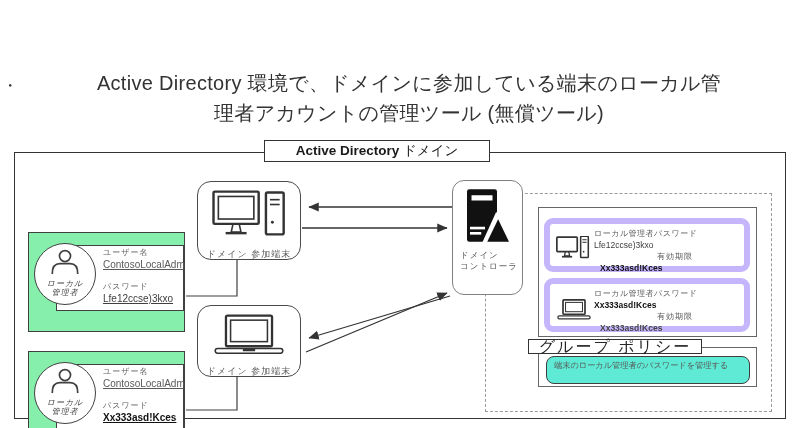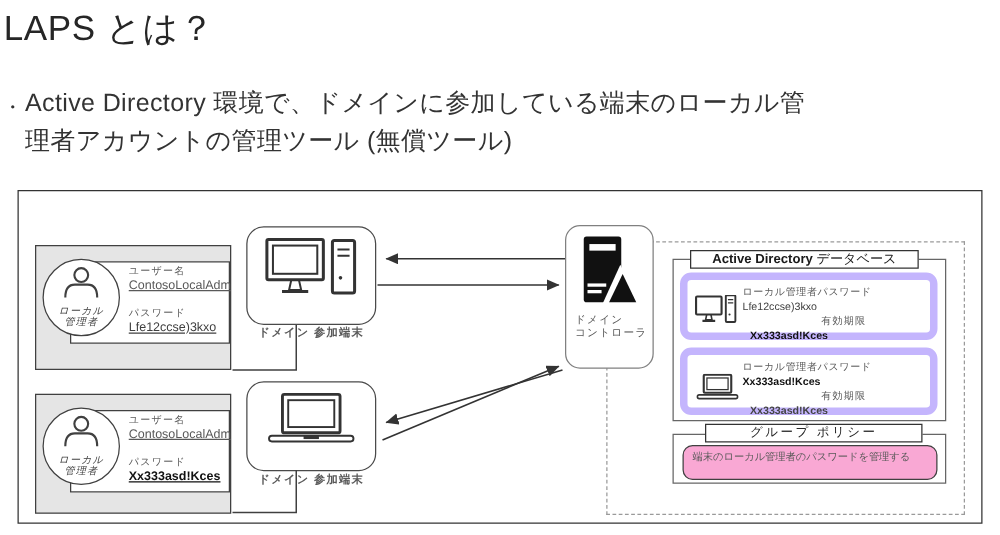--- a/index.html
+++ b/index.html
@@ -5,51 +5,51 @@
   * { margin:0; padding:0; box-sizing:border-box; }
   body { background:#fff; }
   .canvas { position:relative; width:800px; height:428px; background:#fff; overflow:hidden;
             font-family:"Liberation Sans","DejaVu Sans",sans-serif; color:#262626; }
   .abs { position:absolute; }
 
   
   .slide-title { left:3px; top:4px; font-size:28px; font-weight:300; letter-spacing:.5px; color:#262626; }
   .bullet-marker { left:2px; top:76px; font-size:16px; color:#333; }
   .bullet-text { left:20px; top:68px; width:778px; font-size:20px; line-height:30px;
-                 font-weight:300; color:#333; white-space:pre-line; letter-spacing:.3px; }
+                 font-weight:300; color:#333; white-space:pre-line; letter-spacing:.3px;text-align:center; }
 
   
   .domain-frame { left:14px; top:152px; width:772px; height:267px; border:1.5px solid #333; }
   .domain-title-box { left:264px; top:140px; width:226px; height:22px; border:1.3px solid #333;
                       background:#fff; text-align:center; line-height:20px; font-size:13.5px; color:#1a1a1a; z-index:6; }
   .b600 { font-weight:600; }
 
   
-  .admin-group { border:1px solid #404040; background:#e5e5e5; z-index:2; }
+  .admin-group { border:1px solid #404040; background:#86efac; z-index:2;margin-top:36px; }
   .ag1 { left:28px; top:196px; width:157px; height:100px; }
   .ag2 { left:28px; top:315px; width:157px; height:96px; }
   .creds { position:absolute; left:27px; top:12px; width:128px; height:66px; border:1px solid #404040; background:#fff; }
   .person-wrap { position:absolute; left:5px; top:10px; width:62px; height:62px; border:1px solid #404040;
                  border-radius:50%; background:#fff; text-align:center; }
   .person-wrap svg { margin-top:5px; }
   .role { font-size:8px; line-height:9px; color:#404040; white-space:pre-line; letter-spacing:1px;font-style:italic; }
   .cred-col { position:absolute; left:74px; top:14px; width:80px; font-size:8px; color:#595959; }
   .cred-label { height:12px; letter-spacing:1px; }
   .cred-value { height:14px; font-size:10px; color:#595959;text-decoration:underline; }
   .cred-gap { height:8px; }
   .ag1 .pw-value { color:#404040; }
   .ag2 .pw-value { font-weight:bold; color:#111; }
 
   
   .device { border:1.5px solid #4a4a4a; border-radius:14px; background:#fff; text-align:center; z-index:2; }
   .dev1 { left:197px; top:181px; width:104px; height:79px; }
   .dev2 { left:197px; top:305px; width:104px; height:72px; }
   .dev1 svg { margin-top:8px; }
   .dev2 svg { margin-top:8px; }
-  .device-label { font-size:9px; color:#595959; letter-spacing:1px; margin-top:15px;font-weight:bold; }
+  .device-label { font-size:9px; color:#595959; letter-spacing:1px; margin-top:4px; }
 
   
   .dc-box { left:452px; top:180px; width:71px; height:115px; border:1.2px solid #808080;
             border-radius:12px; background:#fff; z-index:5; }
   .dc-box svg { display:block; margin:6px auto 0; }
   .dc-label { margin-top:3px; padding-left:7px; font-size:8.5px; line-height:11px; color:#595959;
               white-space:pre-line; letter-spacing:1px; }
 
   
   .dashed-frame { left:485px; top:193px; width:287px; height:219px; border:1px dashed #9a9a9a; z-index:1; }
@@ -63,43 +63,45 @@
   .dbe2 .e-icon { top:15px; }
   .e-text { position:absolute; left:44px; top:4px; width:158px; font-size:8px; line-height:11.5px; }
   .e-label { color:#595959; letter-spacing:.5px; }
   .e-pass  { font-size:8.5px; color:#404040; font-weight:500; }
   .dbe2 .e-pass { font-weight:bold; color:#111; }
   .e-exp   { color:#595959; padding-left:4px; letter-spacing:1px;text-align:center; }
   .e-val2  { font-size:8.5px; padding-left:6px; font-weight:bold; color:#111; }
   .dbe2 .e-val2 { font-weight:600; color:#444; }
 
   .gp-title { left:528px; top:339px; width:174px; height:15px; border:1px solid #333; background:#fff;
-              text-align:center; line-height:13px; font-size:10px; letter-spacing:2px; color:#262626; z-index:3;margin-left:36px; }
+              text-align:center; line-height:13px; font-size:16px; letter-spacing:2px; color:#262626; z-index:3; }
   .gp-section { left:538px; top:347px; width:219px; height:40px; border:1px solid #666; z-index:2; }
   .gp-inner { left:546px; top:356px; width:204px; height:28px; border:1px solid #404040;
-              border-radius:8px; background:#f9a8d4; z-index:3; padding:3px 0 0 7px; }
+              border-radius:8px; background:#5eead4; z-index:3; padding:3px 0 0 7px; }
   .gp-setting { font-size:8.2px; line-height:11px; color:#595959; }
   .gp-status  { font-size:8.2px; line-height:11px; color:#595959; letter-spacing:1px; }
 
   
   .wires { left:0; top:0; width:800px; height:428px; z-index:4; pointer-events:none; }
 </style>
 </head>
 <body>
 
 <div class="canvas">
 
-  <div class="abs slide-title">LAPS とは？</div>
   <div class="abs bullet-marker">・</div>
   <div class="abs bullet-text">Active Directory 環境で、ドメインに参加している端末のローカル管
 理者アカウントの管理ツール (無償ツール)</div>
 
   <div class="abs dashed-frame"></div>
 
   <div class="abs domain-frame"></div>
+  <div class="abs domain-title-box">
+    <span class="b600">Active Directory</span><span> ドメイン</span>
+  </div>
 
   <svg class="abs wires" viewBox="0 0 800 428">
     <defs>
       <marker id="ah" markerWidth="9" markerHeight="8" refX="7.5" refY="3.5" orient="auto">
         <path d="M0,0 L8,3.5 L0,7 Z" fill="#333"></path>
       </marker>
     </defs>
     <line x1="452" y1="207" x2="309" y2="207" stroke="#333" stroke-width="1.3" marker-end="url(#ah)"></line>
     <line x1="302" y1="228" x2="447" y2="228" stroke="#333" stroke-width="1.3" marker-end="url(#ah)"></line>
     <line x1="450" y1="296" x2="309" y2="338" stroke="#333" stroke-width="1.3" marker-end="url(#ah)"></line>
@@ -177,23 +179,20 @@
       <rect x="8" y="52" width="20" height="3.5" fill="#fff"></rect>
       <rect x="8" y="59" width="15" height="3.5" fill="#fff"></rect>
       <polygon points="23,76 64,76 43,32" fill="#fff"></polygon>
       <polygon points="31,72 60,72 45.5,42" fill="#111"></polygon>
     </svg>
     <div class="dc-label">ドメイン
 コントローラ</div>
   </div>
 
   <div class="abs db-section"></div>
-  <div class="abs db-title">
-    <span class="b600">Active Directory</span><span> データベース</span>
-  </div>
 
   <div class="abs db-entry dbe1">
     <svg class="e-icon" width="34" height="27" viewBox="0 0 40 31">
       <rect x="1" y="1" width="24" height="17" rx="1" fill="none" stroke="#333" stroke-width="2"></rect>
       <path d="M11 18 L10 23 L16 23 L15 18" fill="none" stroke="#333" stroke-width="1.5"></path>
       <line x1="7" y1="24" x2="19" y2="24" stroke="#333" stroke-width="2"></line>
       <rect x="29" y="0" width="9" height="25" rx="1" fill="none" stroke="#333" stroke-width="1.8"></rect>
       <line x1="31" y1="4" x2="36" y2="4" stroke="#333" stroke-width="1.2"></line>
       <line x1="31" y1="7" x2="36" y2="7" stroke="#333" stroke-width="1.2"></line>
       <circle cx="32.5" cy="18" r="1" fill="#333"></circle>

